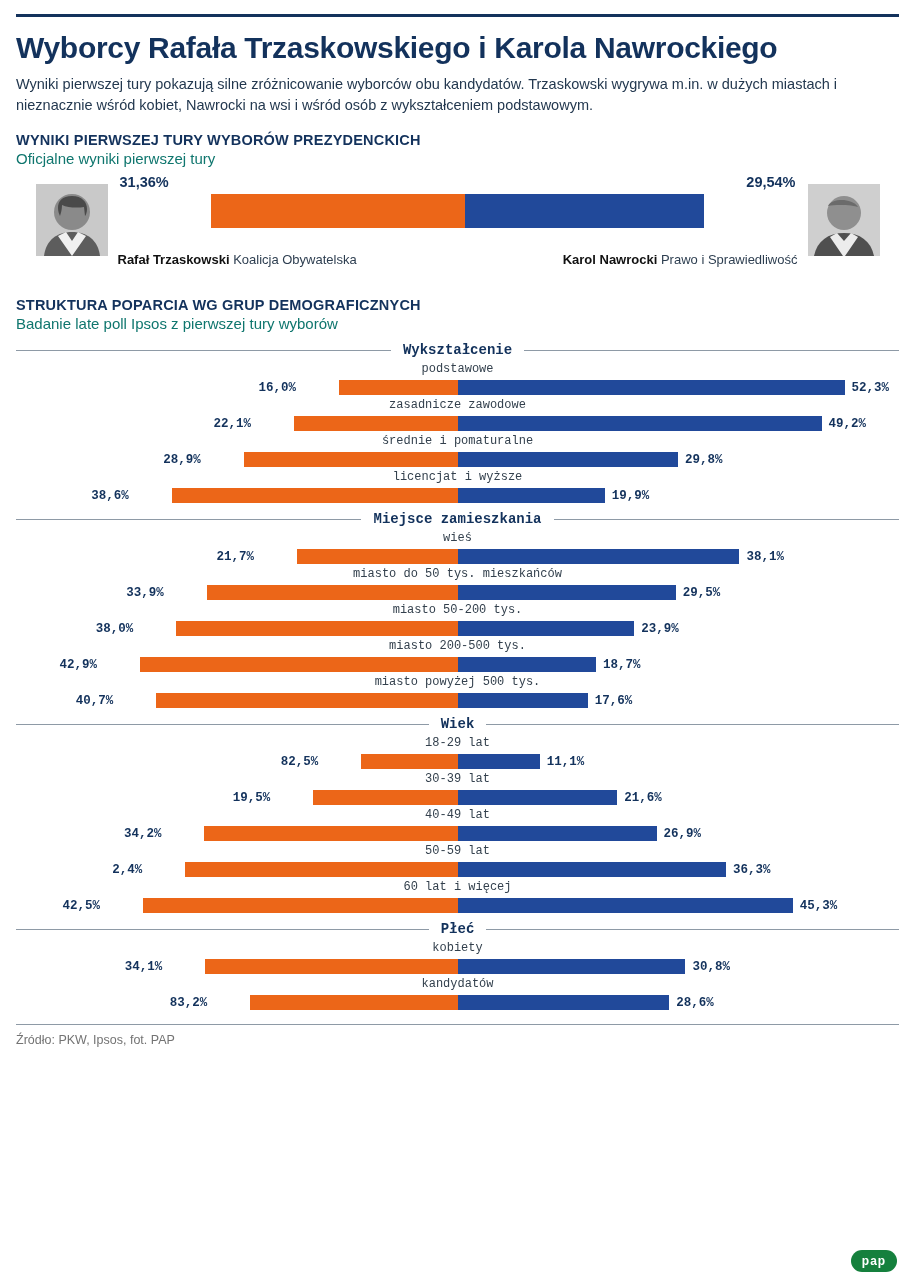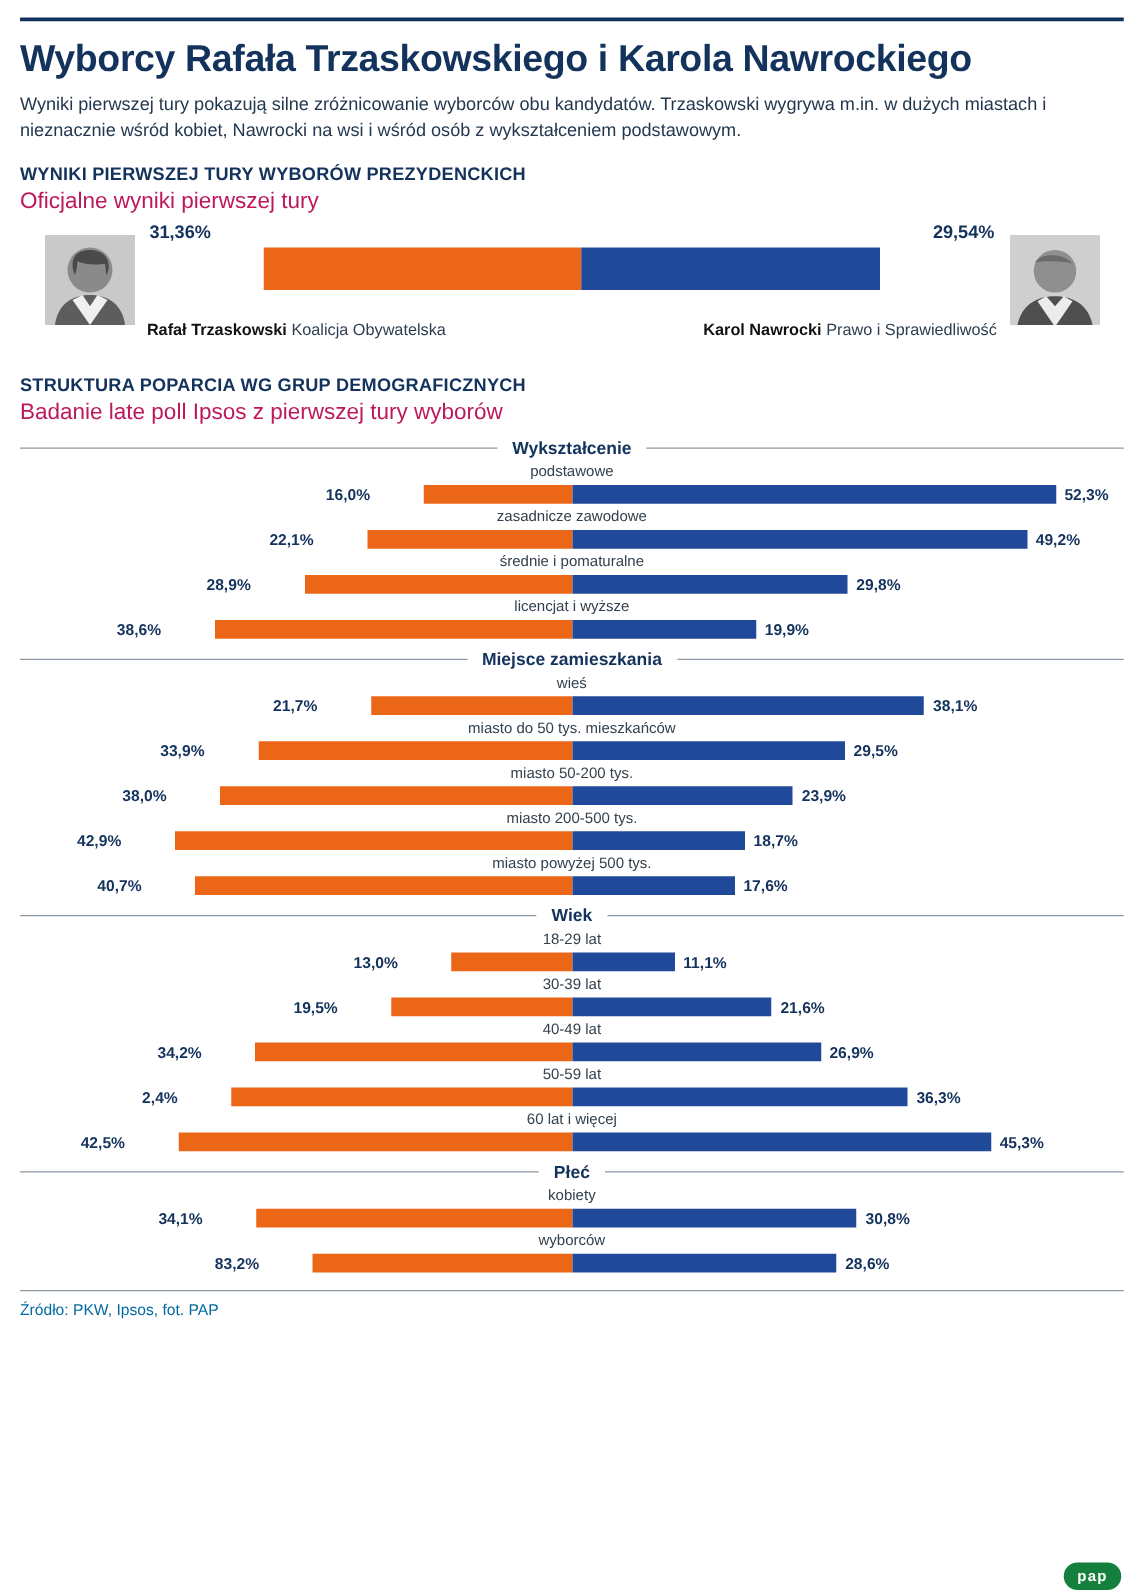--- a/index.html
+++ b/index.html
@@ -39,22 +39,22 @@
   }
   .section-title {
     font-size: 14.5px;
     font-weight: bold;
     color: #13325c;
     letter-spacing: 0.2px;
     margin: 0 0 2px 0;
     text-transform: uppercase;
   }
   .section-sub {
-    font-size: 18px;
-    color: #be185d;
+    font-size: 15px;
+    color: #0f766e;
     margin: 0 0 10px 0;
   }
 
   
   .duel {
     position: relative;
     height: 120px;
     margin-top: 6px;
   }
   .duel-row {
@@ -102,21 +102,21 @@
     display: flex;
     justify-content: space-between;
     font-size: 13px;
     margin-top: 24px;
     padding: 0 2px;
     color: #2d3e50;
   }
   .duel-names b { color: #111; }
 
   
-  .groups { margin-top: 6px; }
+  .groups { margin-top: 6px; font-family: Liberation Mono, monospace; }
   .group { margin-bottom: 2px; }
   .group-head {
     display: flex;
     align-items: center;
     gap: 12px;
     margin: 6px 0 4px 0;
   }
   .group-head .line {
     flex: 1 1 auto;
     height: 1px;
@@ -165,21 +165,21 @@
   .val.left { margin-right: 7px; }
   .val.right { margin-left: 7px; }
 
   
   .footer-rule {
     border-top: 1px solid #8e9aa6;
     margin-top: 12px;
   }
   .source {
     font-size: 12.5px;
-    color: #0369a1;
+    color: #737373;
     margin-top: 8px;
   }
   .pap-logo {
     position: absolute;
     right: 18px;
     bottom: 14px;
     width: 46px;
     height: 22px;
     background: #15803d;
     border-radius: 11px;
@@ -386,21 +386,21 @@
       <div class="group">
         <div class="group-head">
           <span class="line"></span>
           <span class="glabel">Wiek</span>
           <span class="line"></span>
         </div>
         <div class="row">
           <div class="row-label">18-29 lat</div>
           <div class="row-bar">
             <div class="half-left">
-              <span class="val left">13,0%</span>
+              <span class="val left">82,5%</span>
               <div class="seg-left" style="width: 96.2px; background: rgb(236, 102, 24);"></div>
             </div>
             <div class="half-right">
               <div class="seg-right" style="width: 82.14px; background: rgb(33, 73, 154);"></div>
               <span class="val right">11,1%</span>
             </div>
           </div>
         </div>
         <div class="row">
           <div class="row-label">30-39 lat</div>
@@ -468,21 +468,21 @@
               <span class="val left">34,1%</span>
               <div class="seg-left" style="width: 252.34px; background: rgb(236, 102, 24);"></div>
             </div>
             <div class="half-right">
               <div class="seg-right" style="width: 227.92px; background: rgb(33, 73, 154);"></div>
               <span class="val right">30,8%</span>
             </div>
           </div>
         </div>
         <div class="row">
-          <div class="row-label">wyborców</div>
+          <div class="row-label">kandydatów</div>
           <div class="row-bar">
             <div class="half-left">
               <span class="val left">83,2%</span>
               <div class="seg-left" style="width: 207.2px; background: rgb(236, 102, 24);"></div>
             </div>
             <div class="half-right">
               <div class="seg-right" style="width: 211.64px; background: rgb(33, 73, 154);"></div>
               <span class="val right">28,6%</span>
             </div>
           </div>

